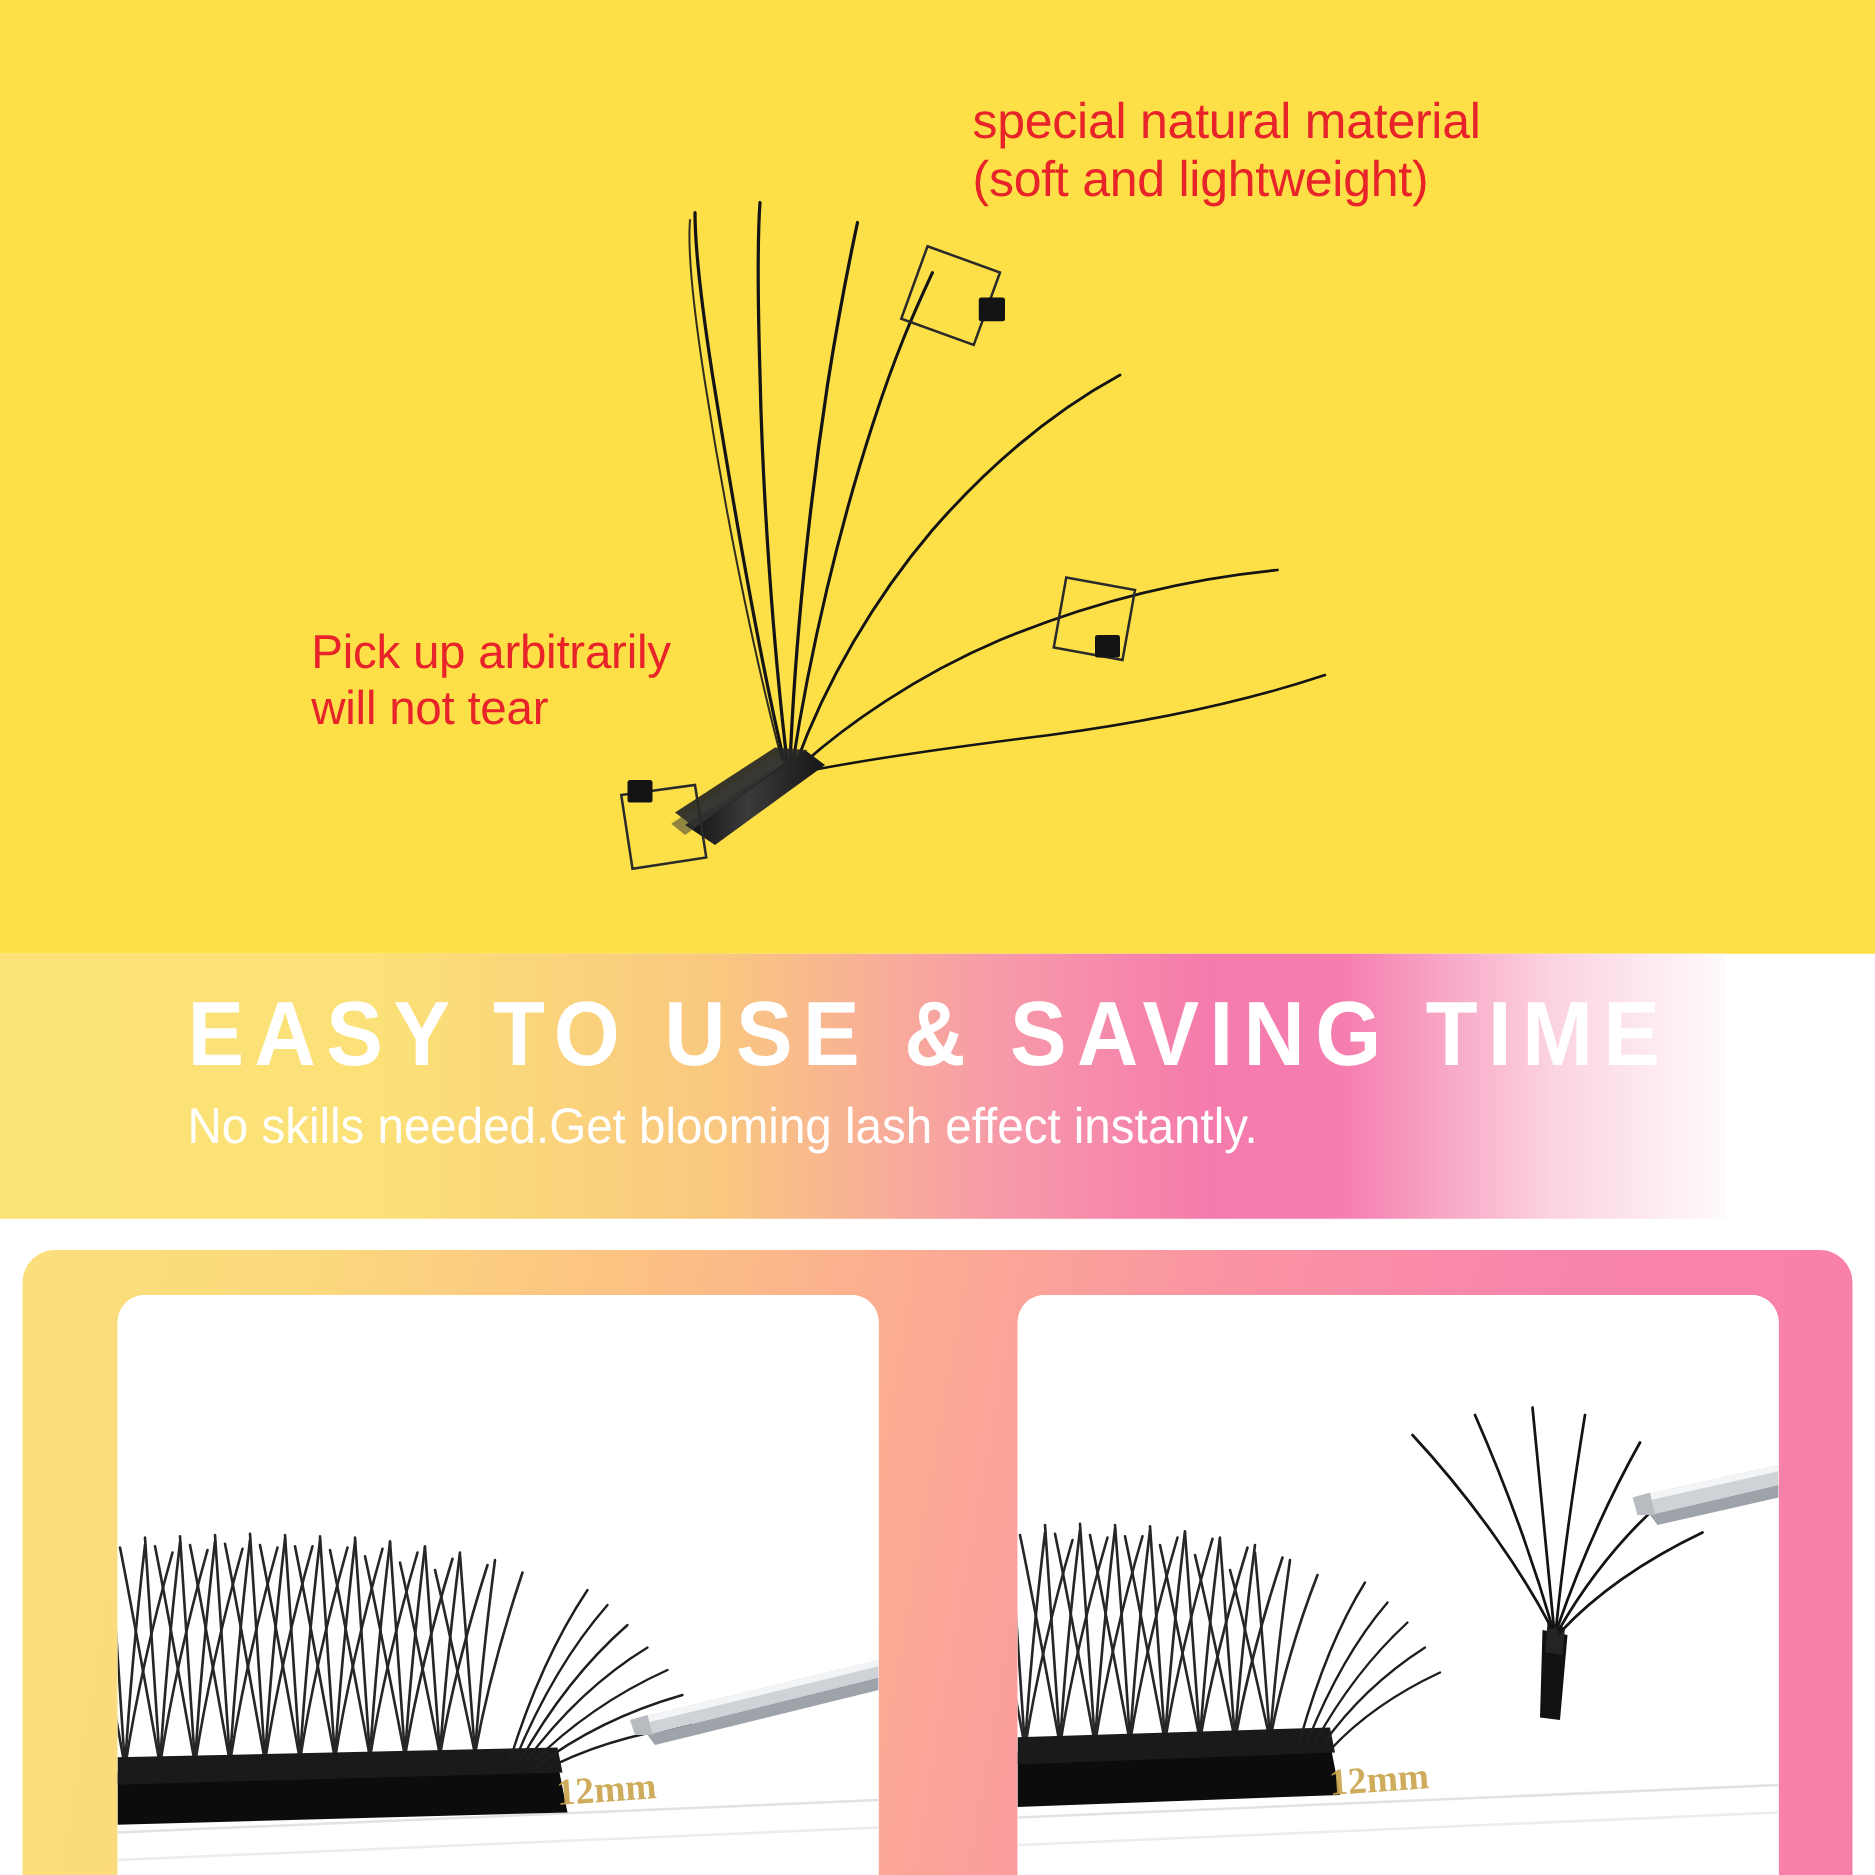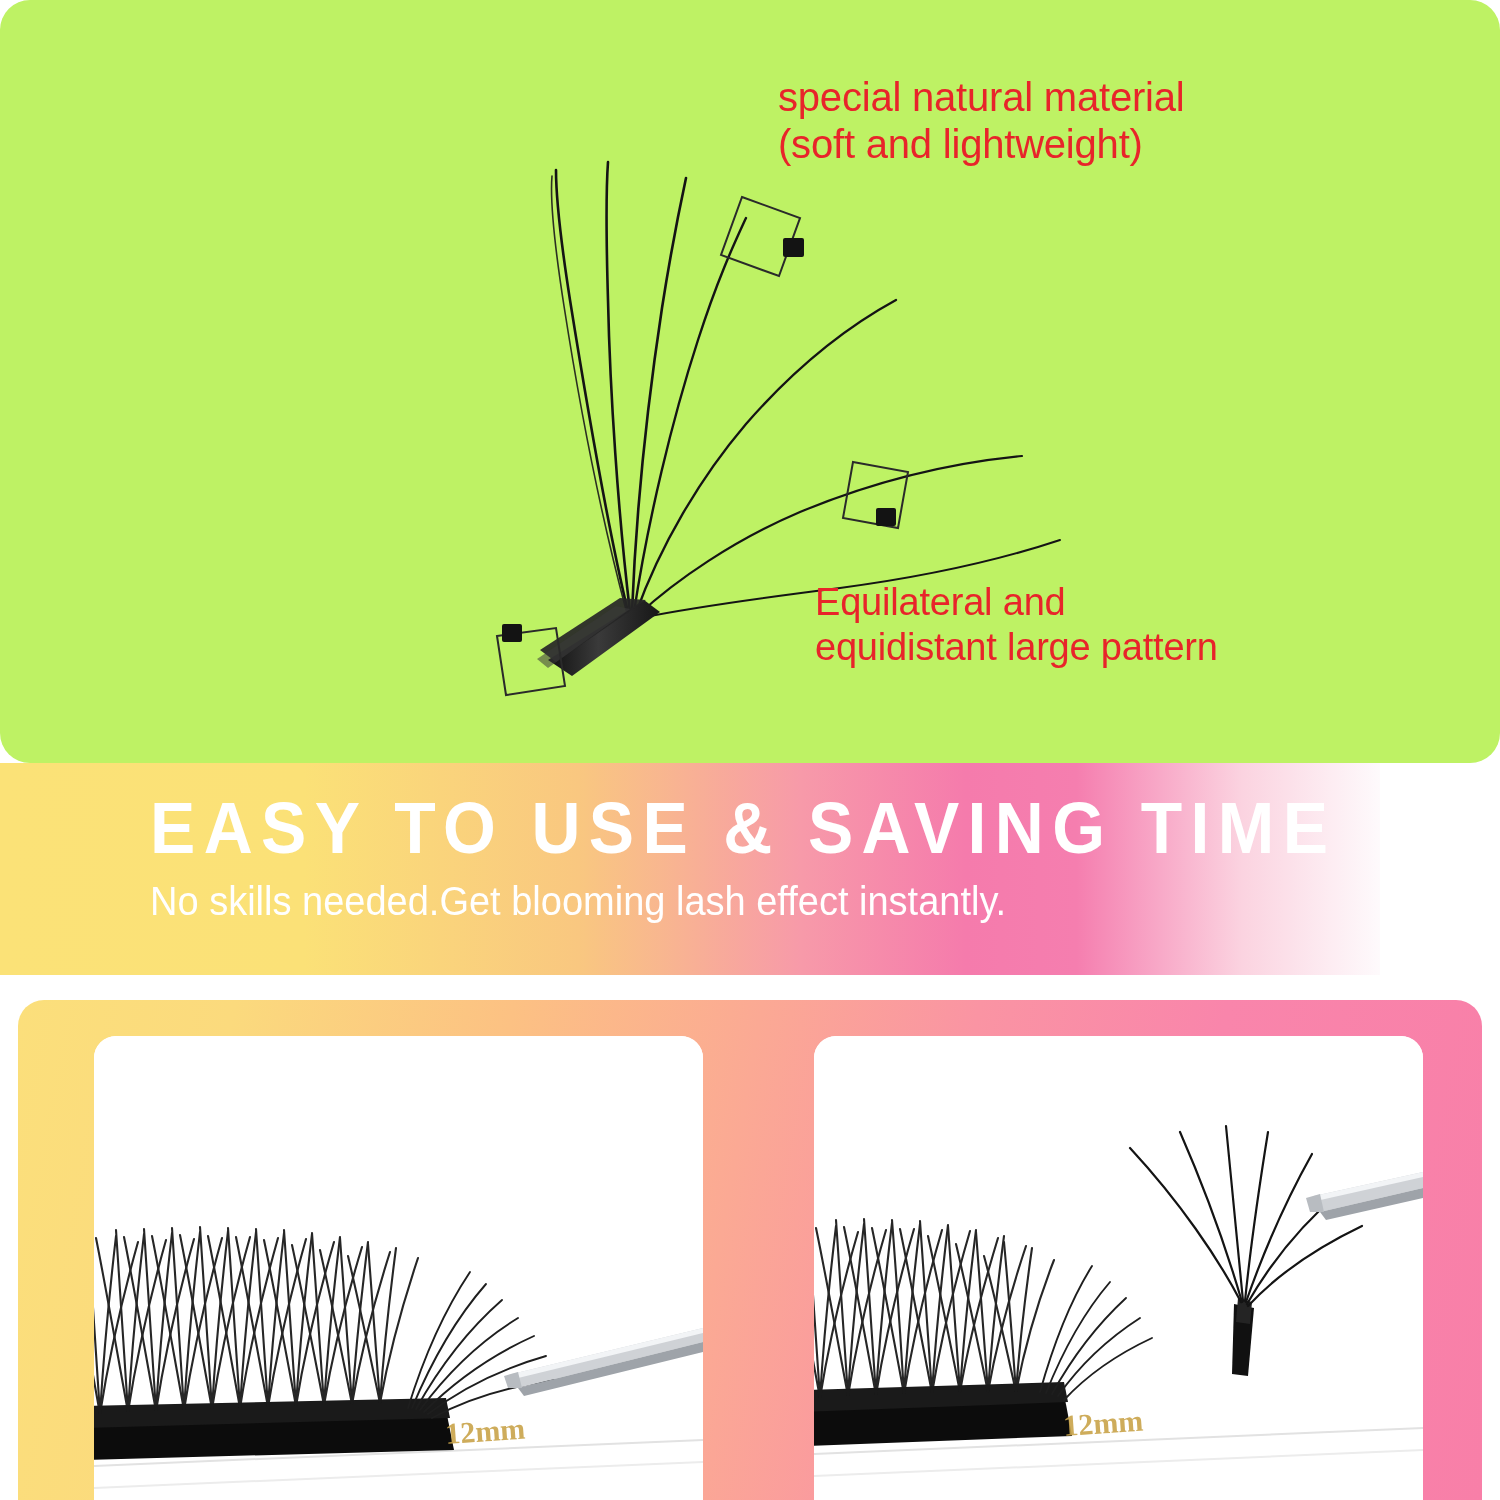--- a/index.html
+++ b/index.html
@@ -14,23 +14,22 @@
     overflow: hidden;
     position: relative;
   }
 
   
   #hero {
     position: absolute;
     left: 0; top: 0;
     width: 1500px;
     height: 763px;
-    background: #bef264;
-    overflow: hidden;
-    border-radius: 30px;
+    background: #fde047;
+    overflow: hidden;
   }
   #hero-art {
     position: absolute;
     left: 0; top: 0;
     width: 1500px;
     height: 763px;
   }
   .callout {
     position: absolute;
     color: #e8242a;
@@ -183,23 +182,23 @@
 
     <g>
       <path d="M497,636 L556,628 L565,686 L506,695 Z" fill="none" stroke="#2a2a2a" stroke-width="2"></path>
       <rect x="502" y="624" width="20" height="18" rx="2" fill="#131313"></rect>
     </g>
   </svg>
 
   <div class="callout" id="callout-material">special natural material
 (soft and lightweight)</div>
 
-
-  <div class="callout" id="callout-pattern">Equilateral and
-equidistant large pattern</div>
+  <div class="callout" id="callout-pickup">Pick up arbitrarily
+will not tear</div>
+
 </div>
 
 <div id="banner">
   <div id="banner-inner">
     <div id="banner-title">EASY TO USE &amp; SAVING TIME</div>
     <div id="banner-sub">No skills needed.Get blooming lash effect instantly.</div>
   </div>
 </div>
 
 <div id="photo-band">

